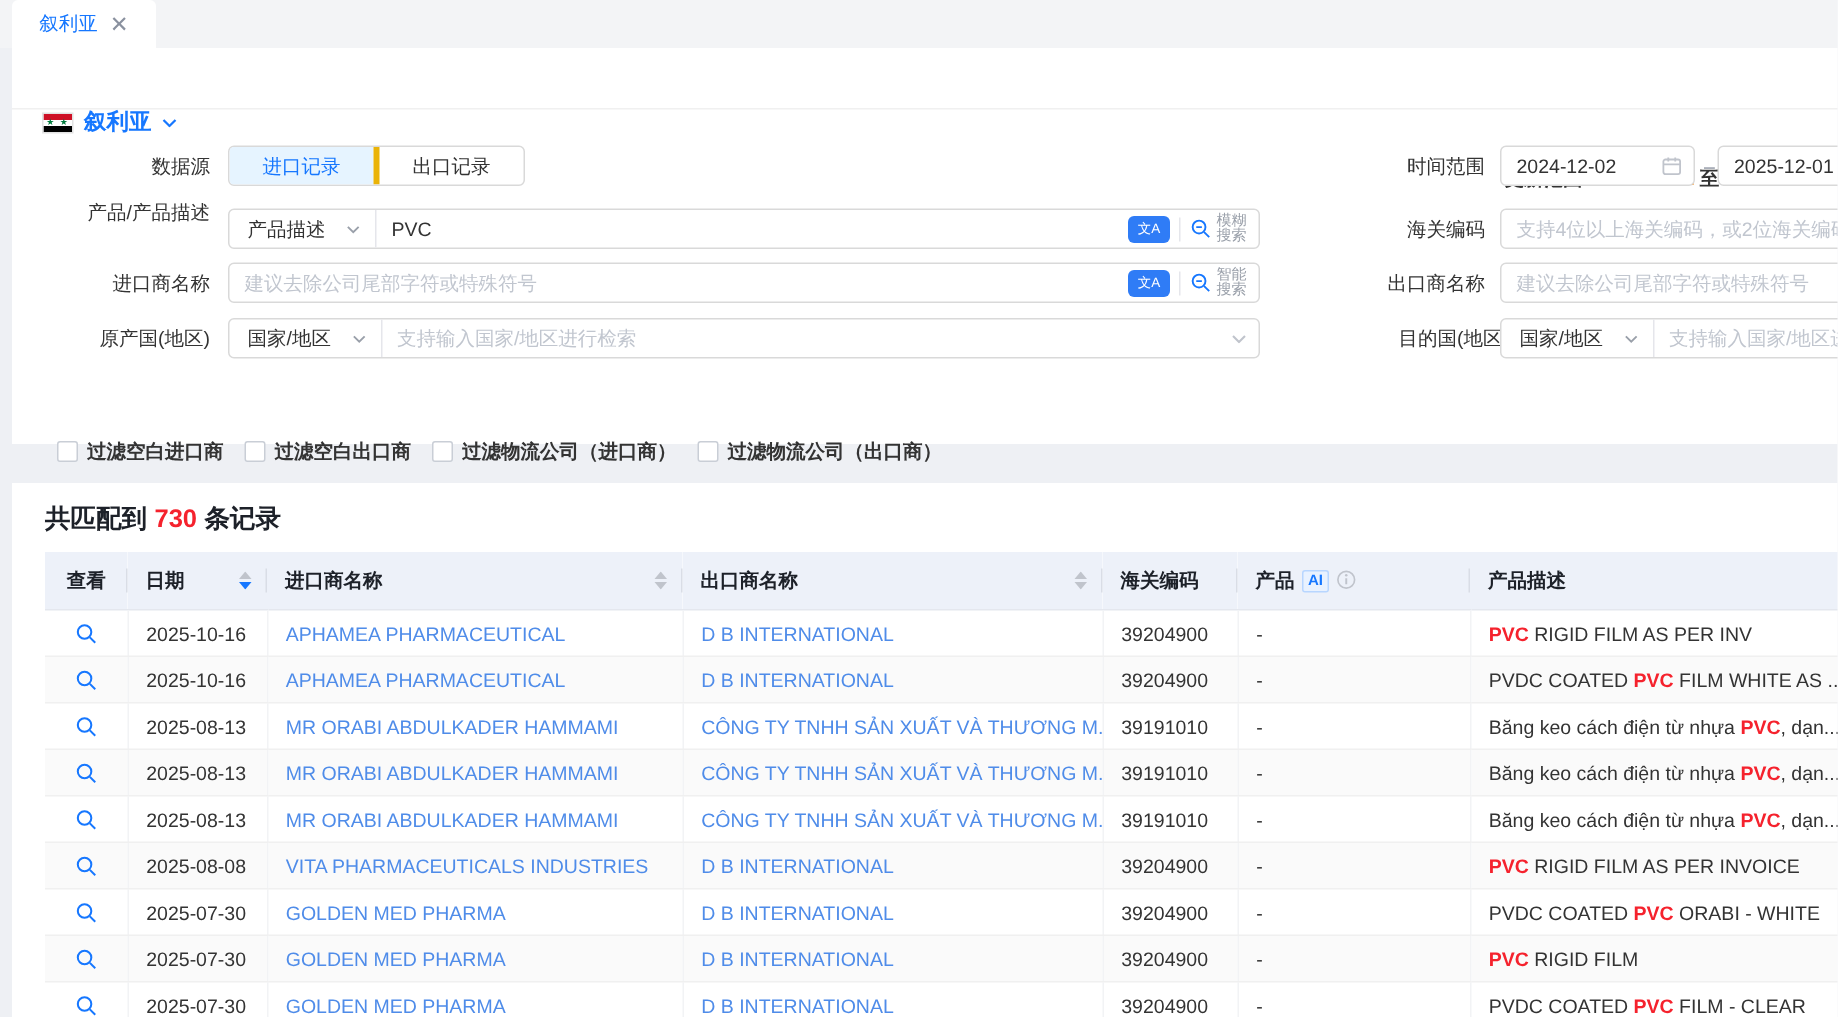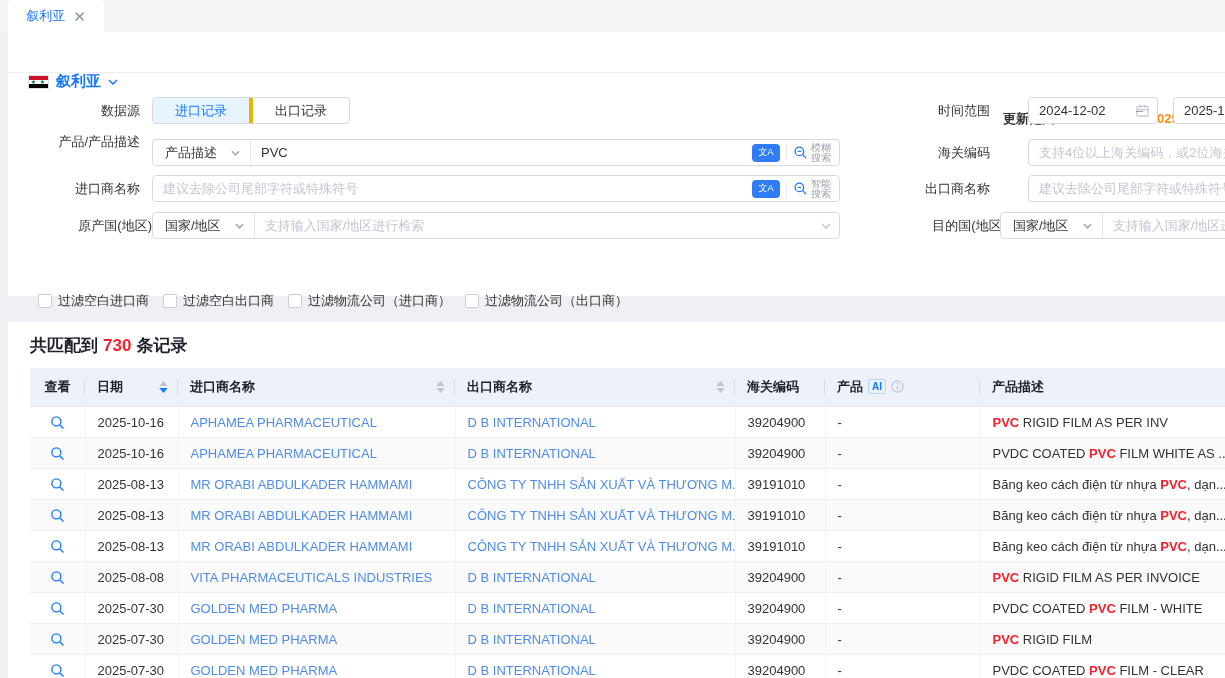--- a/index.html
+++ b/index.html
@@ -47,28 +47,28 @@
   .igroup input::placeholder, .ibox input::placeholder{color:#c1c6cf;}
   .suffix{display:flex;align-items:center;gap:6px;padding-right:8px;}
   .tr-icon{width:28px;height:18px;border-radius:4px;background:#2f7cf6;color:#fff;font-size:9px;
        display:flex;align-items:center;justify-content:center;line-height:1;cursor:pointer;}
   .vline{width:1px;height:16px;background:#e5e6eb;}
   .srch{display:flex;align-items:center;gap:3px;cursor:pointer;}
   .srch .lbl{font-size:10px;line-height:10px;color:#9aa0aa;}
   .chev{display:inline-block;}
 
   .ibox{position:absolute;height:27px;border:1px solid #d9d9d9;border-radius:4px;background:#fff;
-        display:flex;align-items:center;box-sizing:border-box;margin-left:28px;}
+        display:flex;align-items:center;box-sizing:border-box;}
   .dash{position:absolute;color:#8a919f;font-size:13px;line-height:27px;}
 
   .upd{position:absolute;left:995px;top:78px;font-size:13px;font-weight:bold;color:#333;white-space:nowrap;}
   .upd .orange{color:#fa8c16;}
 
   .checks{position:absolute;left:30px;top:260px;display:flex;gap:14px;align-items:center;}
-  .chk{display:flex;align-items:center;gap:6px;font-size:13px;color:#333;white-space:nowrap;}
+  .chk{display:flex;align-items:center;gap:6px;font-size:13px;color:#333;white-space:nowrap;font-weight:bold;}
   .box{width:14px;height:14px;border:1px solid #c9ced6;border-radius:2px;background:#fff;
        box-sizing:border-box;cursor:pointer;flex:0 0 auto;}
 
   .handle{position:absolute;left:840px;top:295px;width:88px;height:13px;background:#fff;
           clip-path:polygon(0 0,100% 0,76% 100%,24% 100%);display:flex;align-items:center;
           justify-content:center;cursor:pointer;}
 
   
   .summary{position:absolute;left:22px;top:12px;font-size:17px;font-weight:bold;color:#1d2129;}
   .summary .cnt{color:#f5222d;margin:0 5px;}
@@ -192,21 +192,21 @@
           </span>
         </span>
       </span>
     </div>
 
     <div class="rlabel" style="left:872px;top:143px;">出口商名称</div>
     <div class="ibox" style="left:992px;top:143px;width:280px;">
       <input placeholder="建议去除公司尾部字符或特殊符号" style="">
     </div>
 
-    <div class="flabel" style="left:34px;top:180px;">原产国(地区)</div>
+    <div class="flabel" style="left:22px;top:180px;">原产国(地区)</div>
     <div class="igroup" style="left:144px;top:180px;width:688px;">
       <span class="sel">
         <span>国家/地区</span>
         <svg width="9" height="6" viewBox="0 0 10 6">
             <path d="M1 1l4 4 4-4" fill="none" stroke="#9aa0aa" stroke-width="1.4"></path>
           </svg>
       </span>
       <input placeholder="支持输入国家/地区进行检索" style="">
       <span class="suffix">
         <svg width="10" height="6" viewBox="0 0 10 6">
@@ -410,21 +410,21 @@
                 <svg width="15" height="15" viewBox="0 0 20 20">
                   <circle cx="8.5" cy="8.5" r="6" fill="none" stroke="#1677ff" stroke-width="1.8"></circle>
                   <line x1="13.2" y1="13.2" x2="18" y2="18" stroke="#1677ff" stroke-width="1.8"></line>
                 </svg>
               </span></td>
             <td>2025-07-30</td>
             <td><a>GOLDEN MED PHARMA</a></td>
             <td><a>D B INTERNATIONAL</a></td>
             <td>39204900</td>
             <td>-</td>
-            <td><span>PVDC COATED </span><span class="hl">PVC</span><span> FILM - WHITE</span></td>
+            <td><span>PVDC COATED </span><span class="hl">PVC</span><span> ORABI - WHITE</span></td>
           </tr>
           <tr class="stripe">
             <td class="c-view"><span class="view-btn">
                 <svg width="15" height="15" viewBox="0 0 20 20">
                   <circle cx="8.5" cy="8.5" r="6" fill="none" stroke="#1677ff" stroke-width="1.8"></circle>
                   <line x1="13.2" y1="13.2" x2="18" y2="18" stroke="#1677ff" stroke-width="1.8"></line>
                 </svg>
               </span></td>
             <td>2025-07-30</td>
             <td><a>GOLDEN MED PHARMA</a></td>

